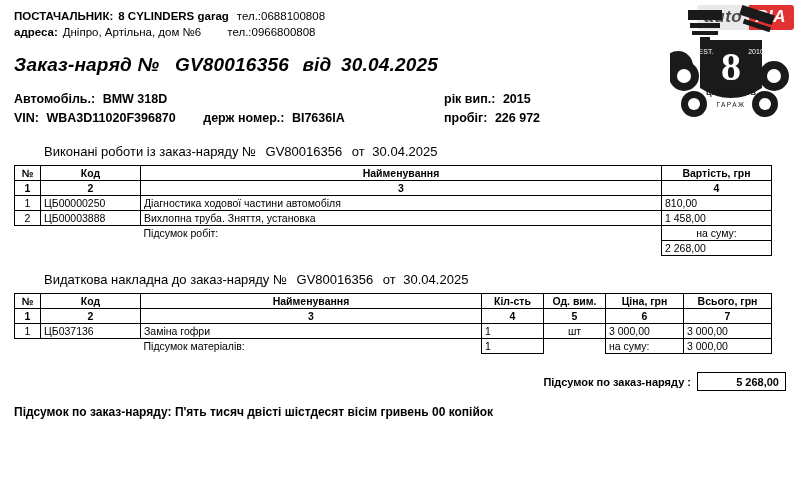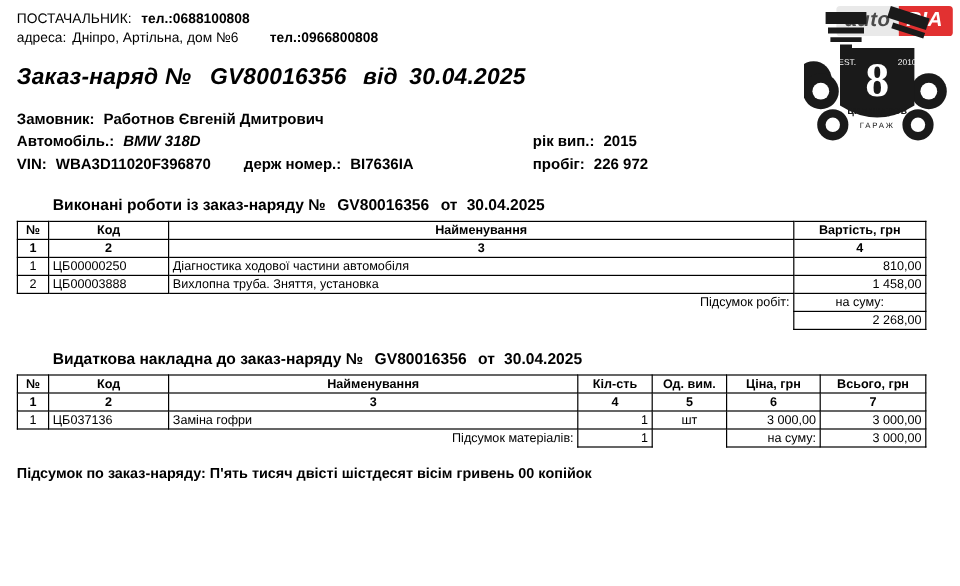--- a/index.html
+++ b/index.html
@@ -19,24 +19,24 @@
     height: 488px;
     padding: 8px 14px 0 14px;
   }
 
   
   .hdr {
     font-size: 11.5px;
     line-height: 16px;
   }
   .hdr-row { display: flex; align-items: baseline; }
-  .hdr-label { font-weight: normal; }
+  .hdr-label { font-weight: bold; }
   .hdr-val { margin-left: 5px; font-weight: bold; }
   .hdr-val.norm { font-weight: normal; }
-  .hdr-tel { margin-left: 8px; font-weight: bold; }
+  .hdr-tel { margin-left: 8px; font-weight: normal; }
 
   
   .logo-wrap {
     position: absolute;
     right: 8px;
     top: 4px;
     width: 122px;
     height: 118px;
   }
   .logo-svg { display:block; }
@@ -88,21 +88,21 @@
     font-weight: bold;
   }
   .two-col { display: flex; }
   .col-left { width: 430px; }
   .col-right { flex: 1; }
 
   .section-title {
     margin-top: 16px;
     margin-left: 30px;
     font-size: 13px;
-    font-weight: bold;
+    font-weight: normal;
   }
   .section-title .num { margin-left: 6px; }
 
   
   table.doc {
     border-collapse: collapse;
     margin-top: 6px;
     width: 758px;
     font-size: 10.5px;
   }
@@ -112,21 +112,21 @@
     height: 15px;
     font-weight: normal;
     vertical-align: middle;
   }
   table.doc th {
     font-weight: bold;
     text-align: center;
     font-size: 10.5px;
   }
   .ctr { text-align: center; }
-  .rgt { text-align: right; padding-right: 5px; }
+  .rgt { text-align: left; padding-right: 5px; }
   .lft { text-align: left; padding-left: 5px; }
   .nb { border: none !important; }
 
   .totrow td { font-weight: bold; }
 
   .grand {
     margin-top: 18px;
     display: flex;
     justify-content: flex-end;
   }
@@ -198,45 +198,42 @@
       <text x="36" y="50" text-anchor="middle" font-family="Liberation Sans, sans-serif" font-size="7" fill="#ffffff">EST.</text>
       <text x="86" y="50" text-anchor="middle" font-family="Liberation Sans, sans-serif" font-size="7" fill="#ffffff">2010</text>
       <text x="61" y="91" text-anchor="middle" font-family="Liberation Sans, sans-serif" font-size="9" font-weight="bold" fill="#1a1a1a">цилиндров</text>
       <text x="61" y="103" text-anchor="middle" font-family="Liberation Sans, sans-serif" font-size="6.5" fill="#1a1a1a" letter-spacing="1.5">ГАРАЖ</text>
     </svg>
   </div>
 
   <div class="hdr">
     <div class="hdr-row">
       <span class="hdr-label">ПОСТАЧАЛЬНИК:</span>
+      <span class="hdr-val">8 CYLINDERS garag</span>
       <span class="hdr-tel">тел.:0688100808</span>
     </div>
     <div class="hdr-row">
       <span class="hdr-label">адреса:</span>
       <span class="hdr-val norm">Дніпро, Артільна, дом №6</span>
       <span class="hdr-tel" style="margin-left:26px;">тел.:0966800808</span>
     </div>
   </div>
 
   <div class="doc-title">
     <span>Заказ-наряд №</span>
     <span class="num">GV80016356</span>
     <span style="margin-left:8px;">від</span>
     <span style="margin-left:4px;">30.04.2025</span>
   </div>
 
   <div class="customer-block">
-    <div>
-      <span>Замовник:</span>
-      <span style="margin-left:4px;">Работнов Євгеній Дмитрович</span>
-    </div>
     <div class="two-col">
       <div class="col-left">
         <span>Автомобіль.:</span>
-        <span style="margin-left:4px;font-style:italic;">BMW 318D</span>
+        <span style="margin-left:4px;">BMW 318D</span>
       </div>
       <div class="col-right">
         <span>рік вип.:</span>
         <span style="margin-left:4px;">2015</span>
       </div>
     </div>
     <div class="two-col">
       <div class="col-left">
         <span>VIN:</span>
         <span style="margin-left:4px;text-align:center;">WBA3D11020F396870</span>
@@ -355,16 +352,26 @@
         <td class="nb" colspan="2"></td>
         <td class="nb rgt">Підсумок матеріалів:</td>
         <td class="rgt">1</td>
         <td class="nb"></td>
         <td class="rgt">на суму:</td>
         <td class="rgt">3 000,00</td>
       </tr>
     </tbody>
   </table>
 
+  <div class="grand">
+    <table class="grand-tbl">
+      <tbody>
+          <tr>
+        <td class="lbl">Підсумок по заказ-наряду :</td>
+        <td style="width:88px; text-align:right;">5 268,00</td>
+      </tr>
+    </tbody>
+      </table>
+  </div>
 
   <div class="final-words">Підсумок по заказ-наряду: П'ять тисяч двісті шістдесят вісім гривень 00 копійок</div>
 
 </div>
 
 </body></html>

